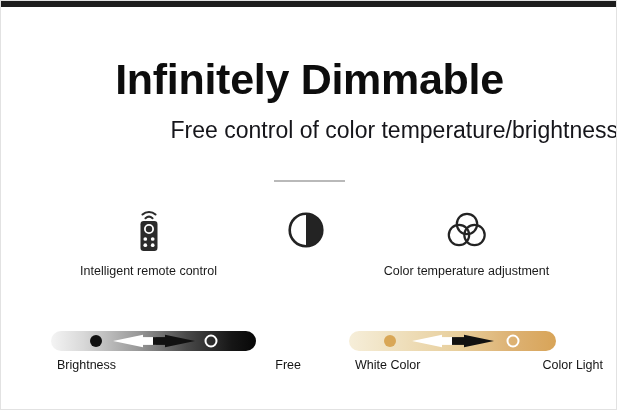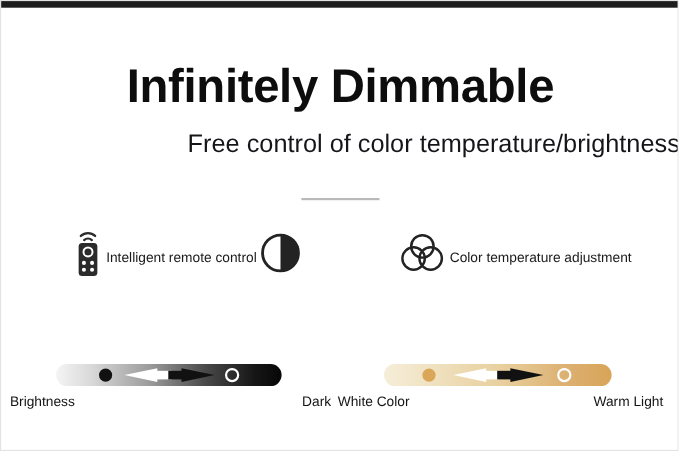--- a/index.html
+++ b/index.html
@@ -66,21 +66,21 @@
     position: absolute;
     top: 203px;
     left: 0;
     width: 617px;
     display: flex;
     justify-content: center;
     align-items: flex-start;
   }
   .feature {
     display: flex;
-    flex-direction: row;
+    flex-direction: column;
     align-items: center;
   }
   .feature-icon-wrap {
     height: 52px;
     display: flex;
     align-items: center;
     justify-content: center;
   }
   .feature-label {
     margin-top: 8px;
@@ -150,21 +150,21 @@
     display: block;
   }
 
   .slider-labels {
     display: flex;
     justify-content: space-between;
     margin-top: 7px;
     font-size: 12.5px;
     color: #141414;
   }
-  .slider-labels span { white-space: nowrap; }
+  .slider-labels span { white-space: nowrap; margin-left: 48px; }
 </style>
 </head>
 <body>
 
 <div id="page">
 
   <div class="top-bar"></div>
 
   <div class="title">Infinitely Dimmable</div>
   <div class="subtitle">Free control of color temperature/brightness</div>
@@ -220,34 +220,34 @@
       <span class="knob-ring dark"></span>
       <svg class="arrows" width="86" height="15" viewBox="0 0 86 15">
         <path d="M32 1.2 L32 13.8 L2 7.5 Z" fill="#ffffff"></path>
         <rect x="31" y="3.6" width="14" height="7.8" fill="#ffffff"></rect>
         <rect x="42" y="3.6" width="16" height="7.8" fill="#111111"></rect>
         <path d="M54 1.2 L54 13.8 L84 7.5 Z" fill="#111111"></path>
       </svg>
     </div>
     <div class="slider-labels">
       <span>Brightness</span>
-      <span>Dark</span>
+      <span>Free</span>
     </div>
   </div>
 
   <div class="slider-block slider-right">
     <div class="slider-bar bar-warm">
       <span class="knob-dot warm"></span>
       <span class="knob-ring warm"></span>
       <svg class="arrows" width="86" height="15" viewBox="0 0 86 15">
         <path d="M32 1.2 L32 13.8 L2 7.5 Z" fill="#ffffff"></path>
         <rect x="31" y="3.6" width="14" height="7.8" fill="#ffffff"></rect>
         <rect x="42" y="3.6" width="16" height="7.8" fill="#111111"></rect>
         <path d="M54 1.2 L54 13.8 L84 7.5 Z" fill="#111111"></path>
       </svg>
     </div>
     <div class="slider-labels">
       <span>White Color</span>
-      <span>Warm Light</span>
+      <span>Color Light</span>
     </div>
   </div>
 
 </div>
 
 </body></html>

